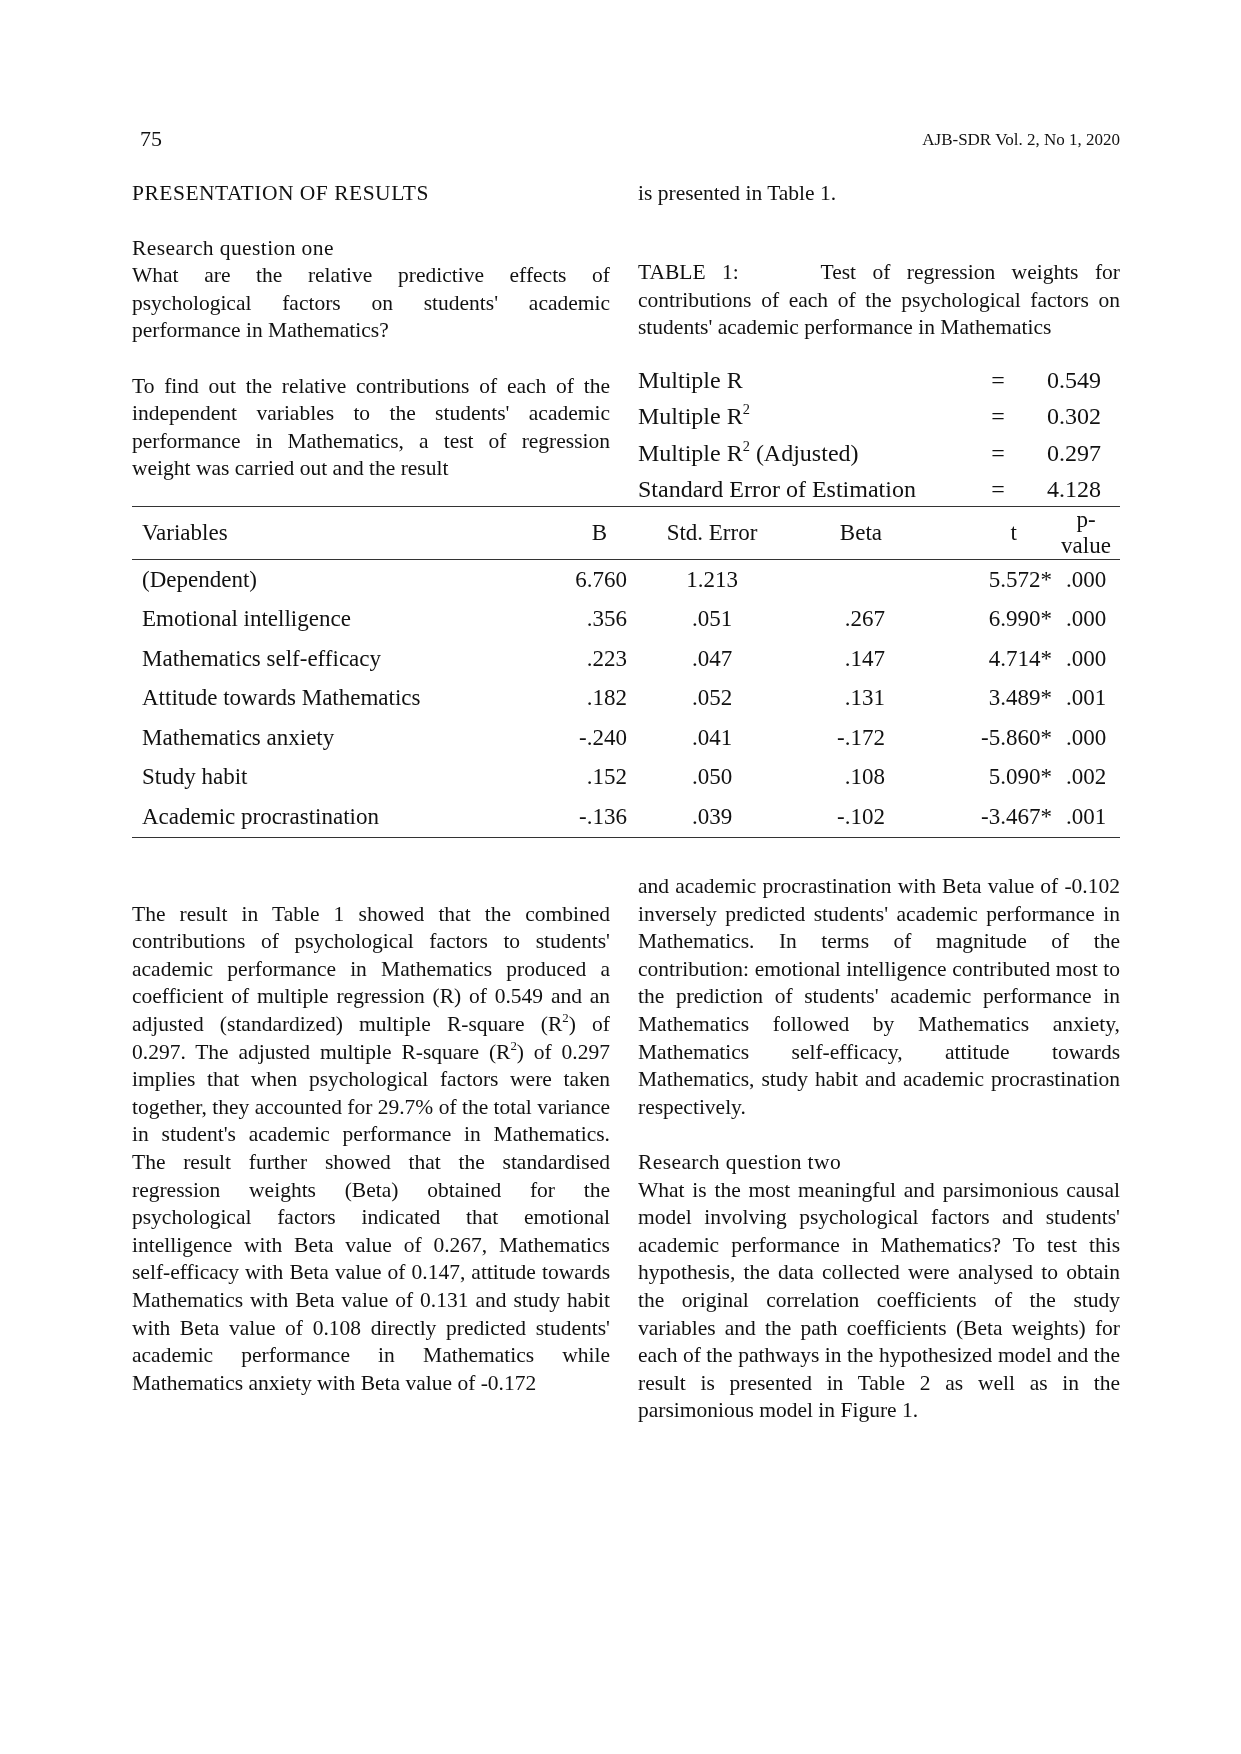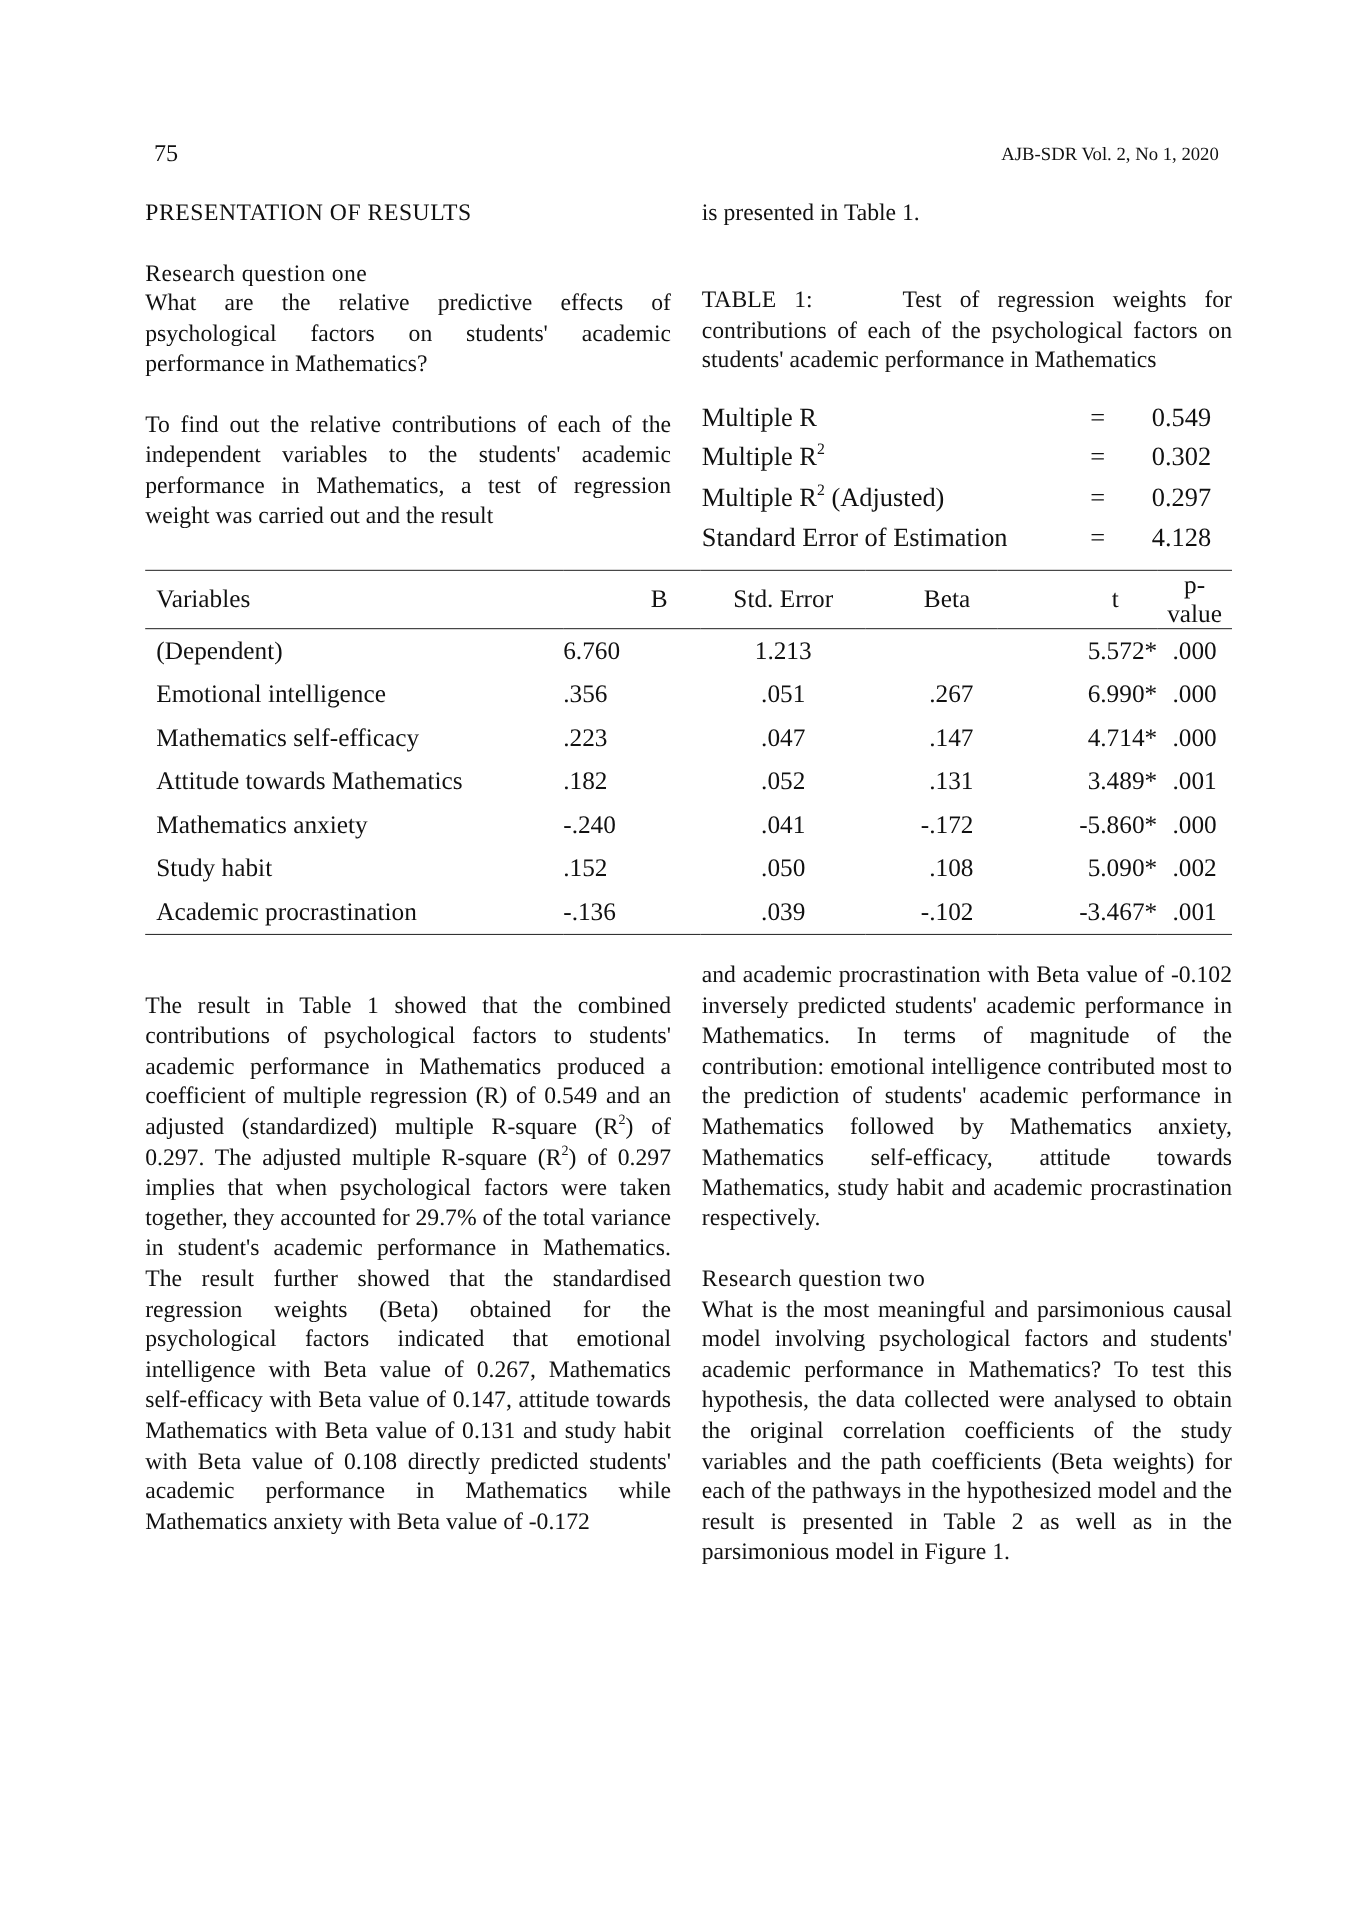--- a/index.html
+++ b/index.html
@@ -2,51 +2,51 @@
 <html><head>
 <meta charset="utf-8">
 <style>
   html, body { margin: 0; padding: 0; background: #ffffff; }
   body {
     width: 1241px; height: 1754px; position: relative; overflow: hidden;
     font-family: "Liberation Serif", "DejaVu Serif", serif; color: #111;
   }
   .header { position: absolute; top: 126px; left: 132px; right: 121px; height: 26px; }
   .page-num { position: absolute; left: 8px; top: 0; font-size: 22px; }
-  .journal { position: absolute; right: 12px; top: 4px; font-size: 17px; }
+  .journal { position: absolute; right: 0; top: 4px; font-size: 17px; }
 
   .col { position: absolute; width: 478px; font-size: 21.5px; line-height: 27.6px; text-align: justify; }
   .col p { margin: 0; }
   .left-top { left: 132px; top: 180px; }
   .right-top { left: 638px; top: 180px; width: 482px; }
   .left-bot { left: 132px; top: 873px; }
   .right-bot { left: 638px; top: 873px; width: 482px; }
 
   .section-title { letter-spacing: 0.5px; margin-bottom: 27px !important; }
   .gap { height: 27.6px; }
   .rq-title { letter-spacing: 0.4px; }
 
   .stats { margin-top: 20px; font-size: 24px; line-height: 36.5px; text-align: left; }
   .stat-row { display: flex; }
   .stat-label { width: 330px; }
   .stat-eq { width: 60px; text-align: center; }
   .stat-val { flex: 1; text-align: center; }
   sup { font-size: 0.6em; vertical-align: 0.7em; line-height: 0; }
 
   .reg-table {
-    position: absolute; left: 132px; top: 518px; width: 988px;
+    position: absolute; left: 132px; top: 506px; width: 988px;
     border-collapse: collapse; font-size: 23px;
   }
   .reg-table thead tr { border-top: 1.5px solid #333; border-bottom: 1.5px solid #333; }
   .reg-table tbody tr:last-child { border-bottom: 1.5px solid #333; }
   .reg-table th { font-weight: normal; height: 40px; }
   .reg-table td { height: 39.5px; }
   .reg-table th, .reg-table td { padding: 0; }
   .c-var { text-align: left; padding-left: 10px !important; width: 370px; }
-  .c-b { width: 95px; padding-right: 10px !important; }
+  .c-b { width: 95px; text-align: right; padding-right: 10px !important; }
   .c-se { width: 150px; text-align: center; }
   .c-beta { width: 95px; text-align: right; padding-right: 22px !important; }
   .c-t { width: 110px; text-align: right; }
   .c-p { text-align: center; }
   .reg-table th.c-b { text-align: right; padding-right: 30px !important; }
   .reg-table th.c-beta { text-align: right; padding-right: 25px !important; }
   .reg-table th.c-t { text-align: right; padding-right: 35px !important; }
   .spaced-sm { letter-spacing: 1.5px; }
 </style>
 </head>

